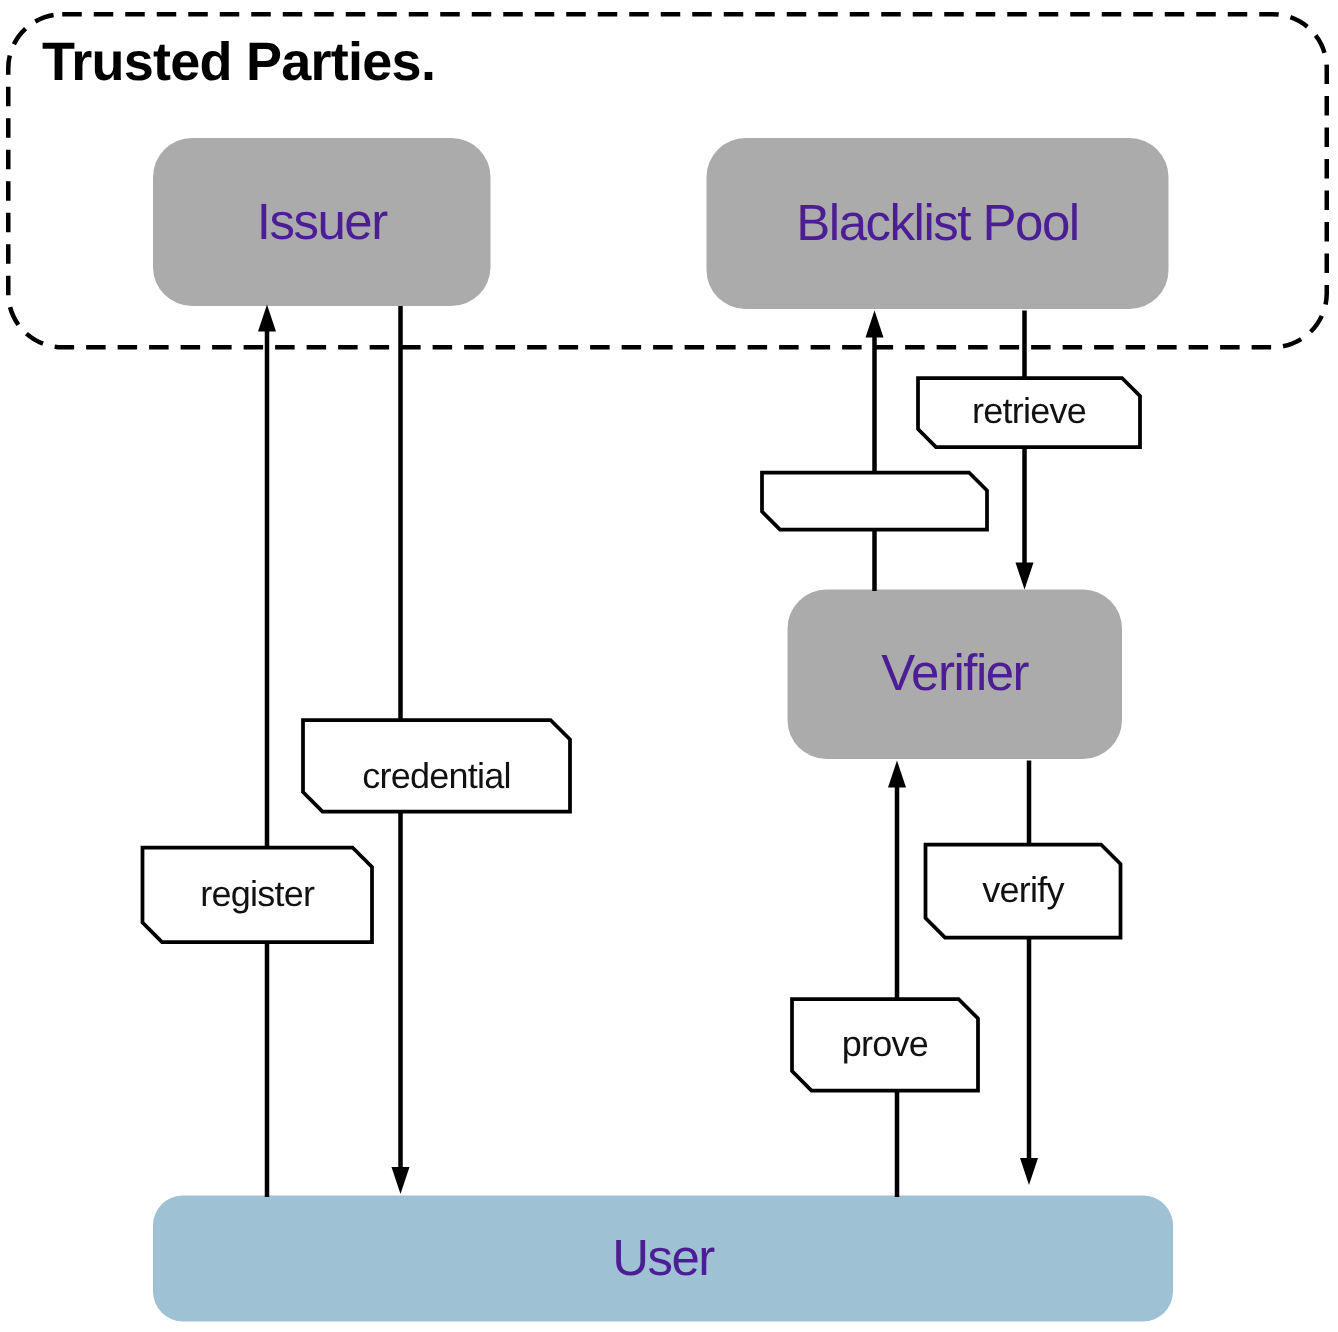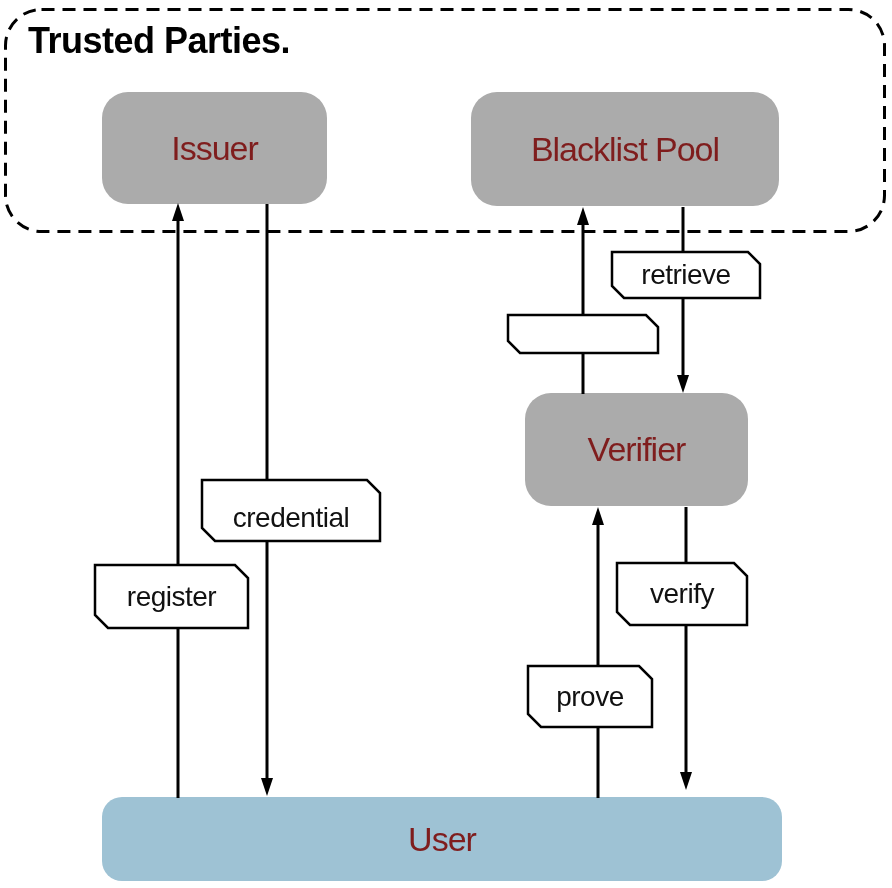--- a/index.html
+++ b/index.html
@@ -20,41 +20,41 @@
   }
   .node {
     position: absolute;
     display: flex;
     align-items: center;
     justify-content: center;
     border-radius: 26px;
     background: var(--trusted-node, #ababab);
     font-size: 34px;
     letter-spacing: -1px;
-    color: #7f1d1d;
+    color: #4c1d95;
   }
   .node-issuer    { left: 102px; top:  92px; width: 225px; height: 112px; }
   .node-blacklist { left: 471px; top:  92px; width: 308px; height: 114px; }
   .node-verifier  { left: 525px; top: 393px; width: 223px; height: 113px; }
   .node-user      { left: 102px; top: 797px; width: 680px; height:  84px;
                     background: var(--user-node, #9ec2d4); border-radius: 20px; }
   .group-title {
     position: absolute;
     left: 28px; top: 20px;
     font-size: 36px;
     font-weight: bold;
     letter-spacing: -0.5px;
     color: #000000;
   }
   .tag-text {
     position: absolute;
     display: flex;
     align-items: center;
     justify-content: center;
-    font-size: 28px;
+    font-size: 24px;
     letter-spacing: -0.5px;
     color: #111111;
     pointer-events: none;
   }
   .tag-credential { left: 202px; top: 480px; width: 178px; height: 75px; }
   .tag-register   { left:  95px; top: 565px; width: 153px; height: 63px; }
   .tag-add        { left: 508px; top: 315px; width: 150px; height: 38px; }
   .tag-retrieve   { left: 612px; top: 252px; width: 148px; height: 46px; }
   .tag-verify     { left: 617px; top: 563px; width: 130px; height: 62px; }
   .tag-prove      { left: 528px; top: 666px; width: 124px; height: 61px; }

